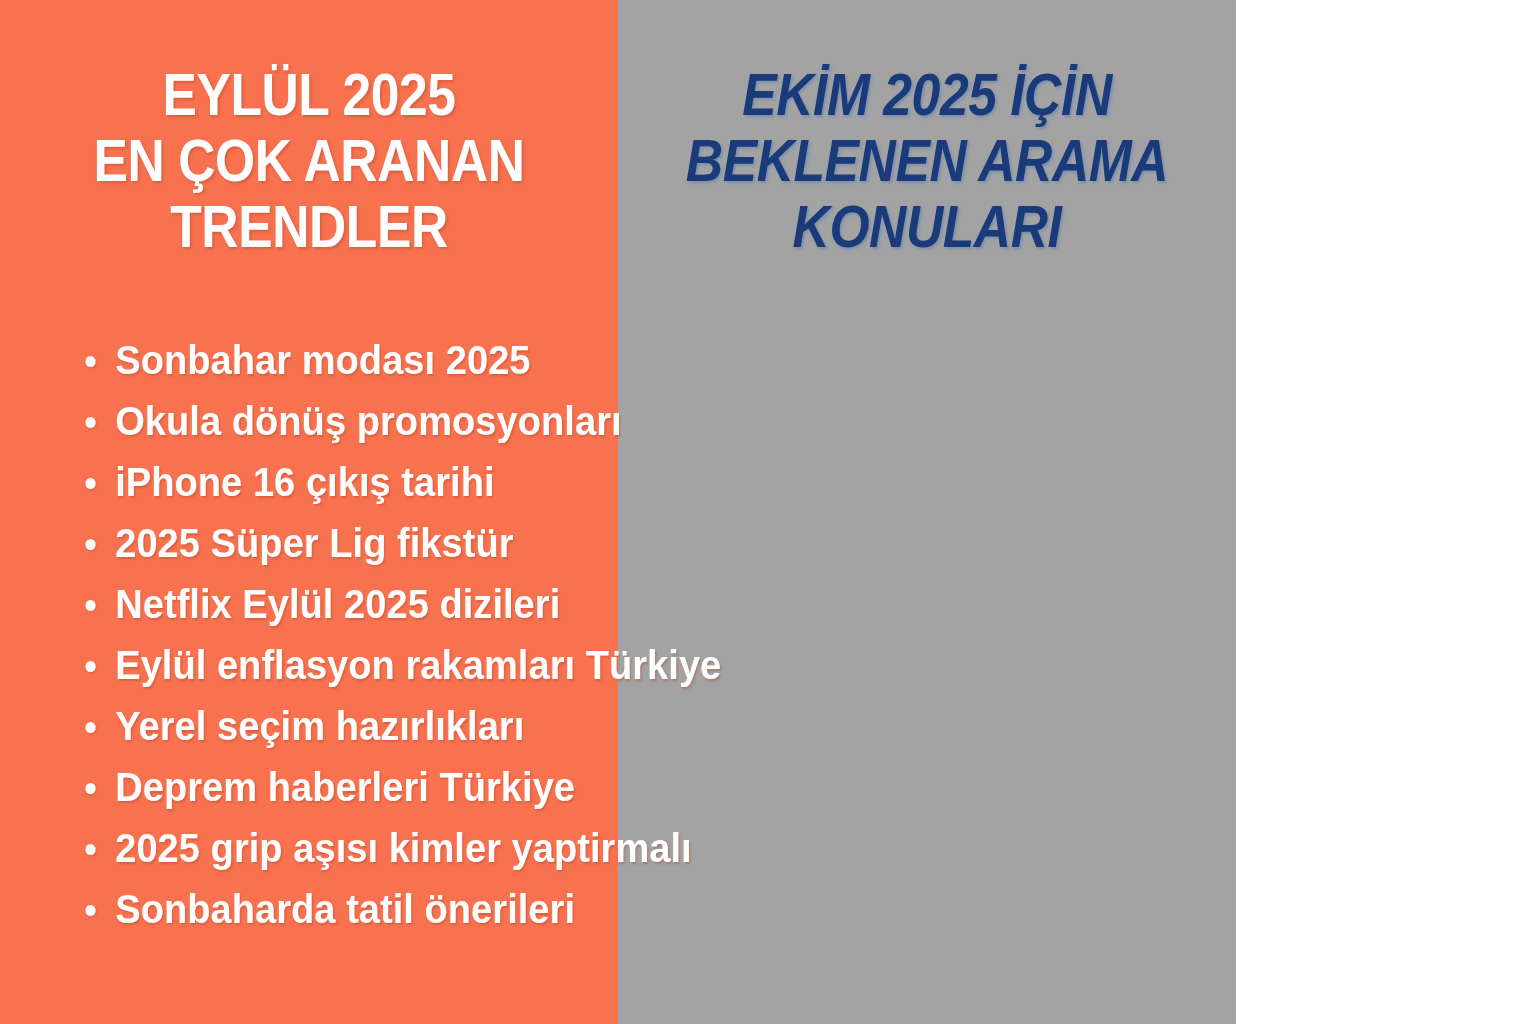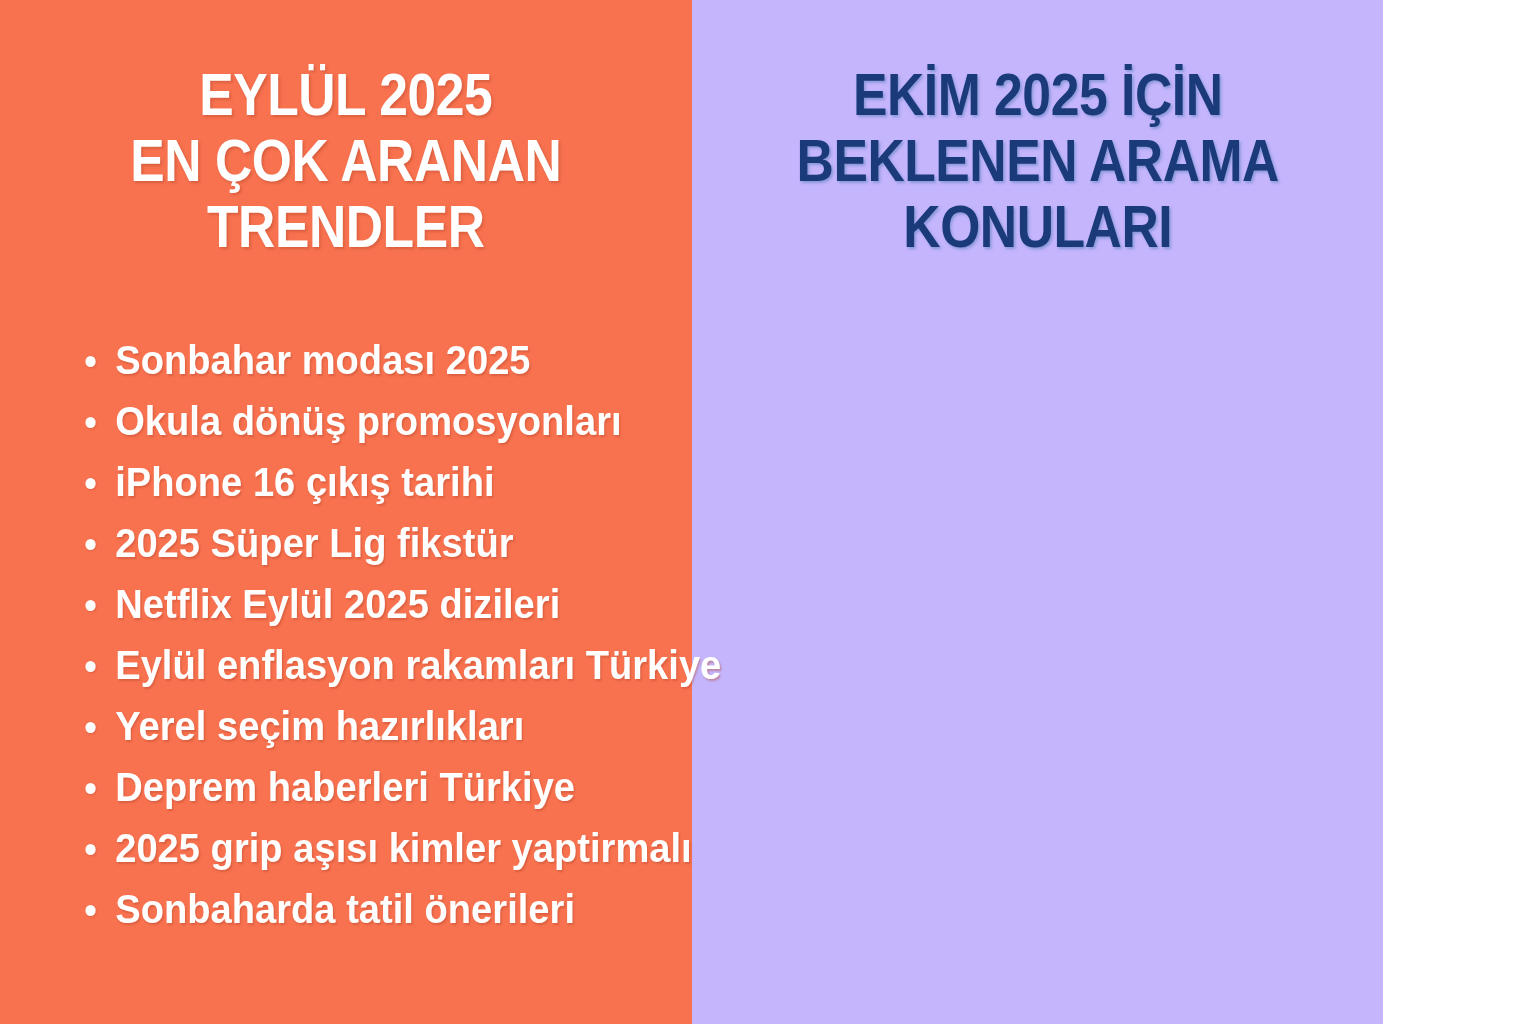--- a/index.html
+++ b/index.html
@@ -2,28 +2,28 @@
 <html><head>
 <meta charset="utf-8">
 <style>
   html,body{margin:0;padding:0;}
   body{
     width:1536px;height:1024px;overflow:hidden;
     font-family:"Liberation Sans","DejaVu Sans",sans-serif;
     background:#ffffff;
   }
   .board{
-    position:relative;width:1383px;height:1024px;display:flex;
+    position:relative;width:1236px;height:1024px;display:flex;
   }
   .panel{
     position:relative;width:768px;height:1024px;box-sizing:border-box;
     overflow:visible;
   }
   .panel-left{background:#f8724f;z-index:2;}
-  .panel-right{background:#c4b5fd;z-index:1;}
+  .panel-right{background:#a3a3a3;z-index:1;font-style:italic;}
 
   .title{
     position:absolute;left:0;right:0;
     text-align:center;
     font-weight:bold;
     font-size:60px;
     line-height:66px;
     letter-spacing:-0.5px;
     transform:scaleX(0.86);
     transform-origin:50% 50%;

